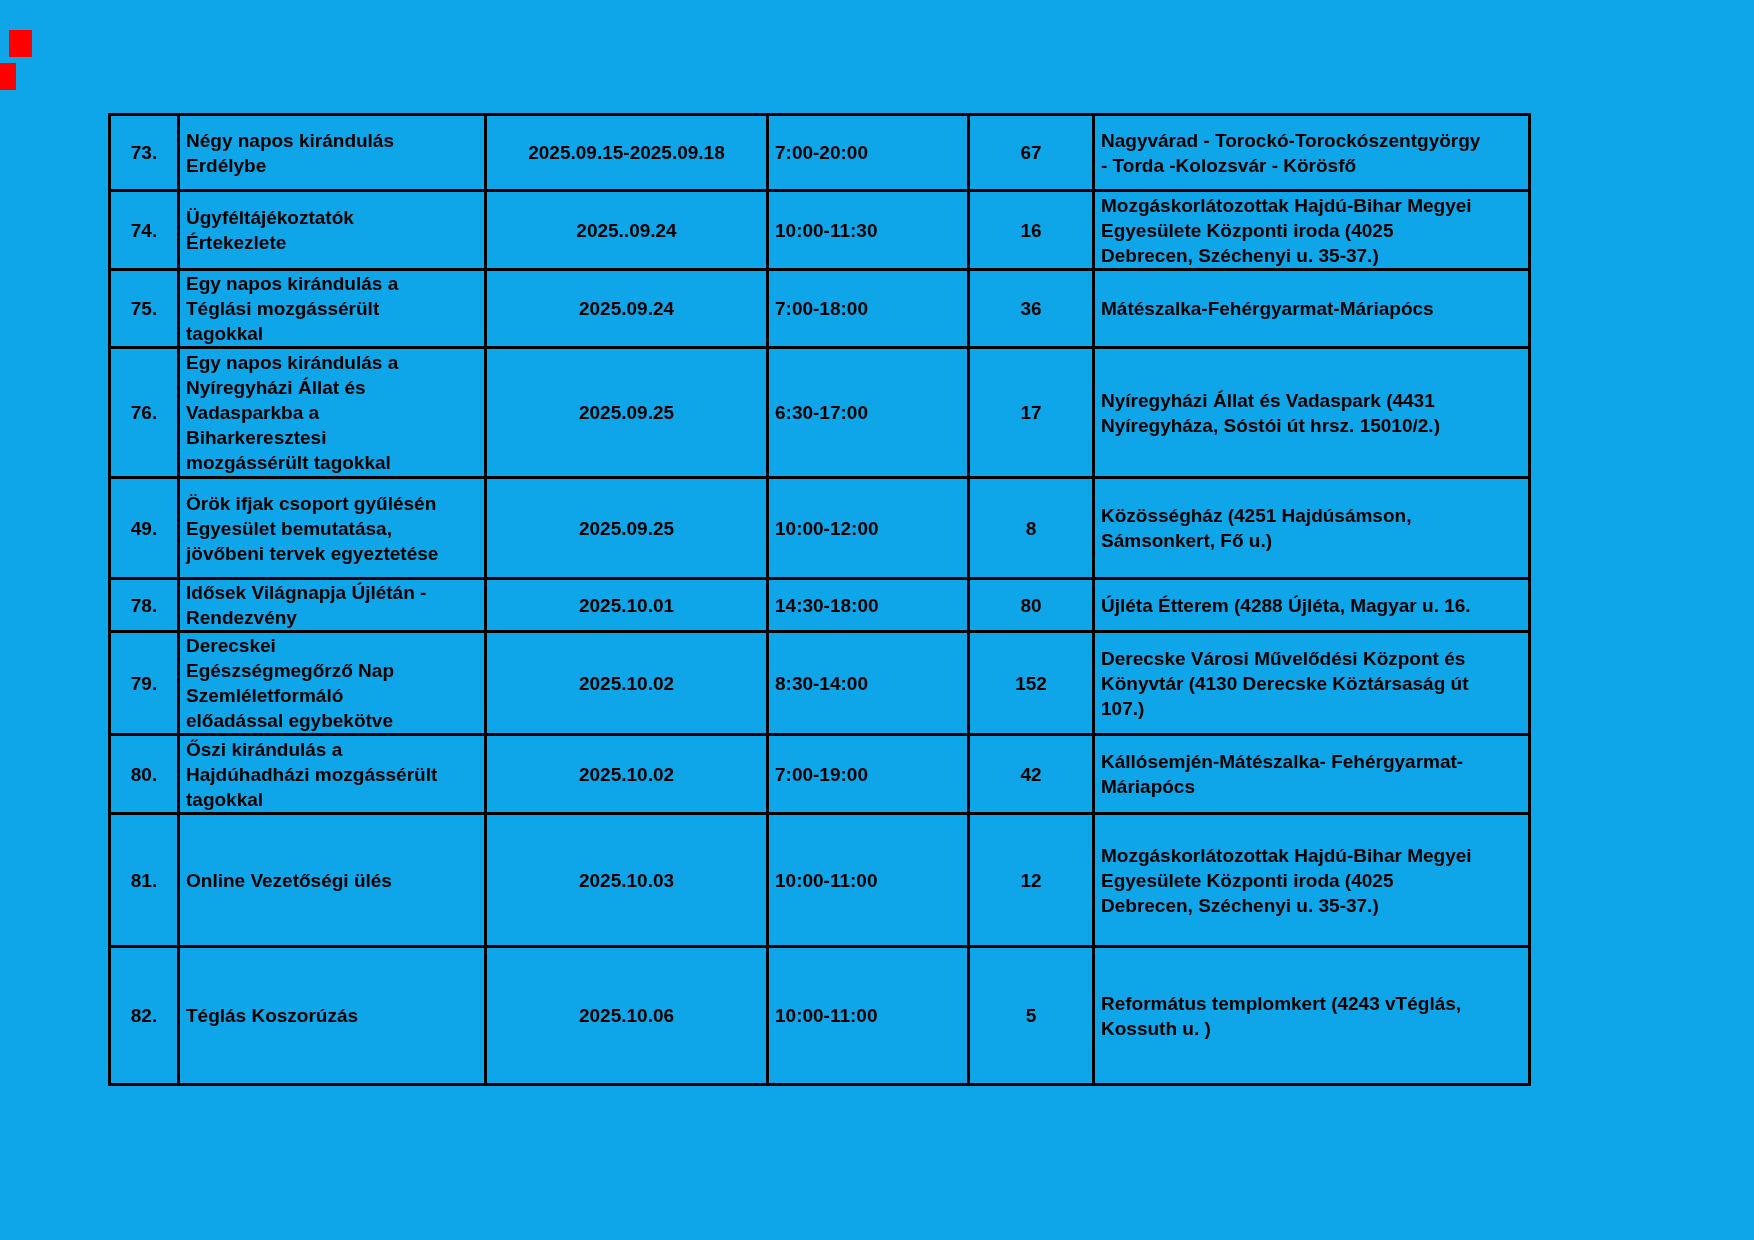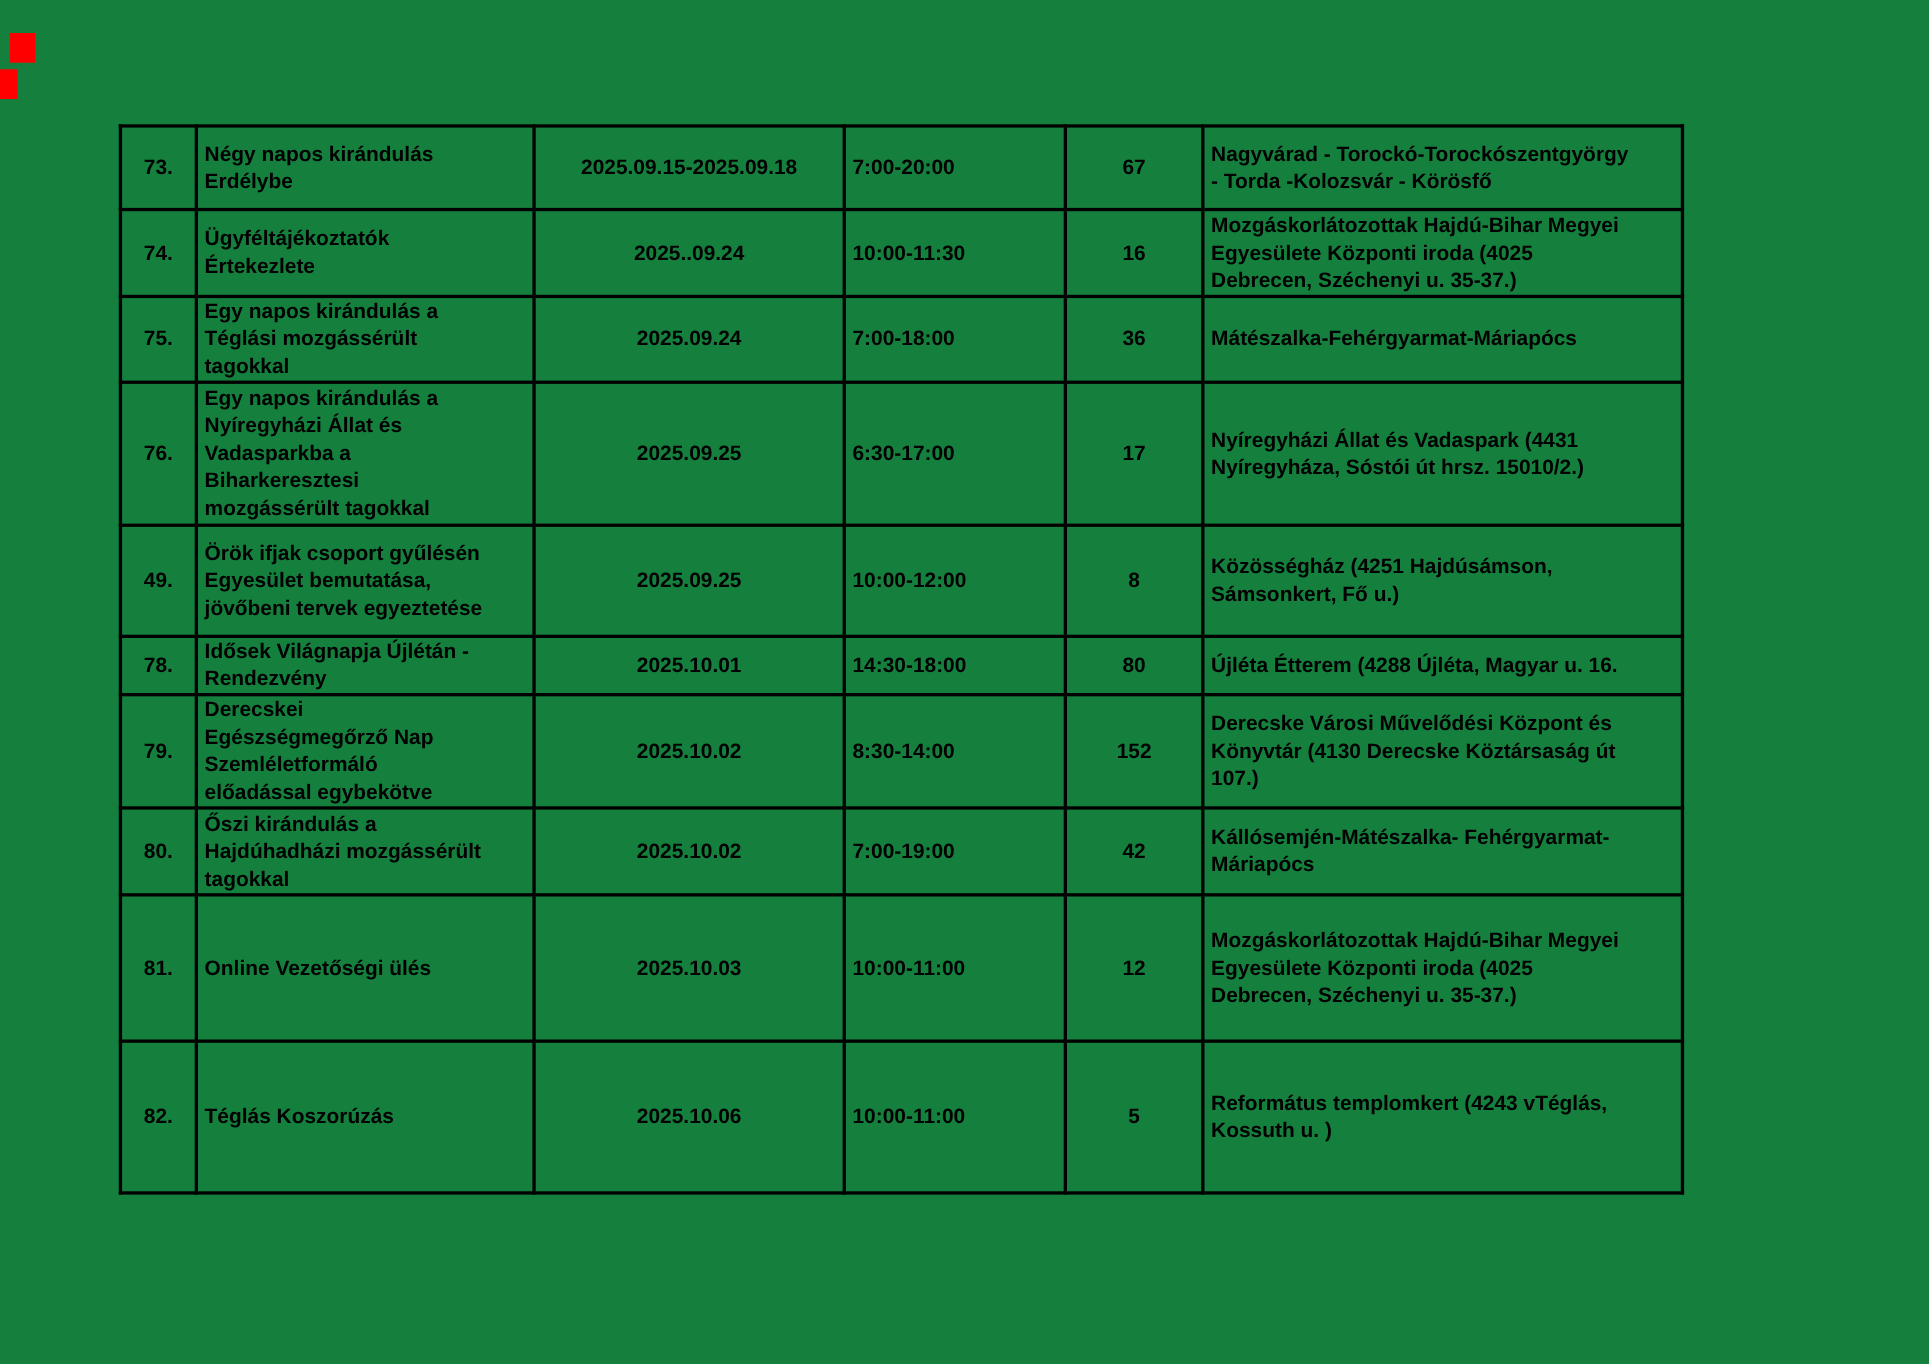--- a/index.html
+++ b/index.html
@@ -54,21 +54,21 @@
   table.events tbody tr:nth-child(5)  { height: 101px; }
   table.events tbody tr:nth-child(6)  { height: 52px; }
   table.events tbody tr:nth-child(7)  { height: 103px; }
   table.events tbody tr:nth-child(8)  { height: 79px; }
   table.events tbody tr:nth-child(9)  { height: 133px; }
   table.events tbody tr:nth-child(10) { height: 138px; }
 </style>
 </head>
 <body>
 
-<div class="page" style="background: #15803d;">
+<div class="page" style="background: #0ea5e9;">
   <span id="marker-1" class="red-marker" style="background: rgb(255, 0, 0);"></span>
   <span id="marker-2" class="red-marker" style="background: rgb(255, 0, 0);"></span>
 
   <table class="events">
     <tbody>
         <tr>
           <td class="col-num">73.</td>
           <td class="col-name">Négy napos kirándulás
 Erdélybe</td>
           <td class="col-date">2025.09.15-2025.09.18</td>

